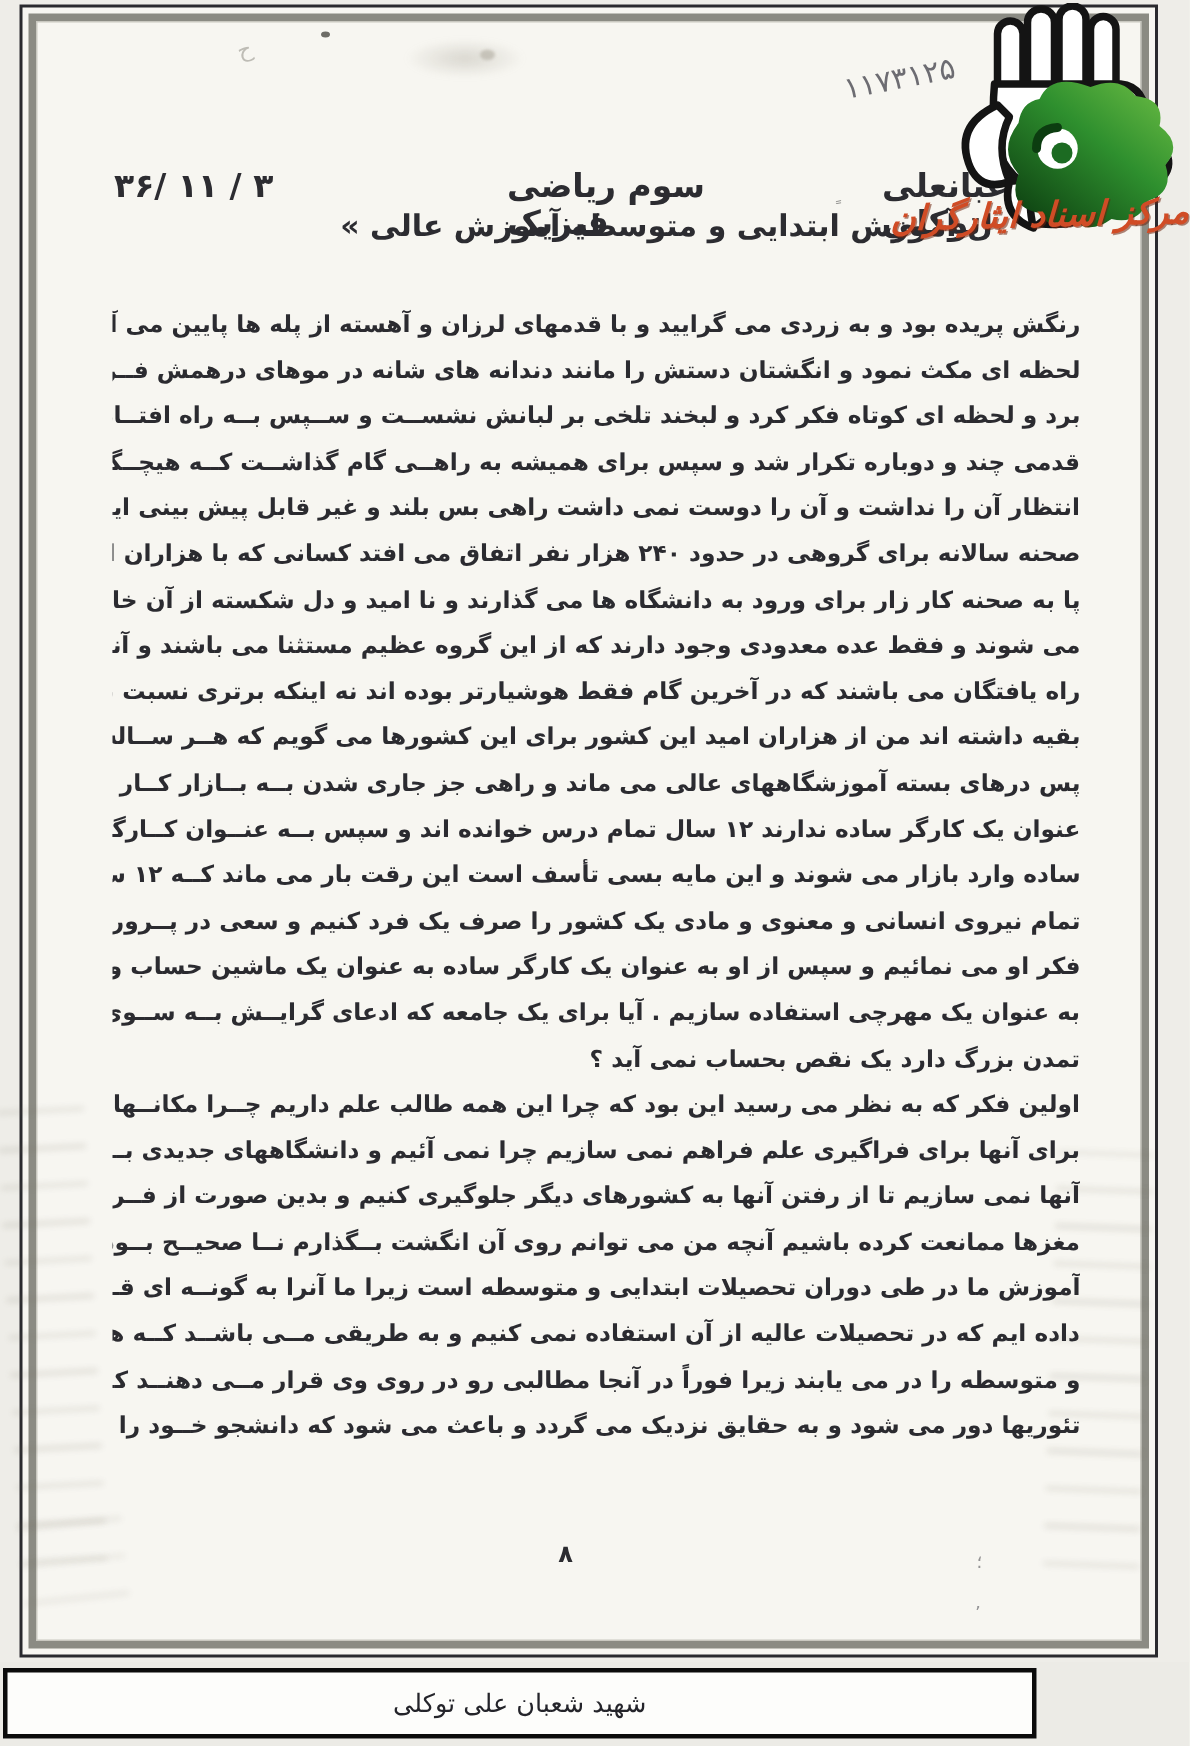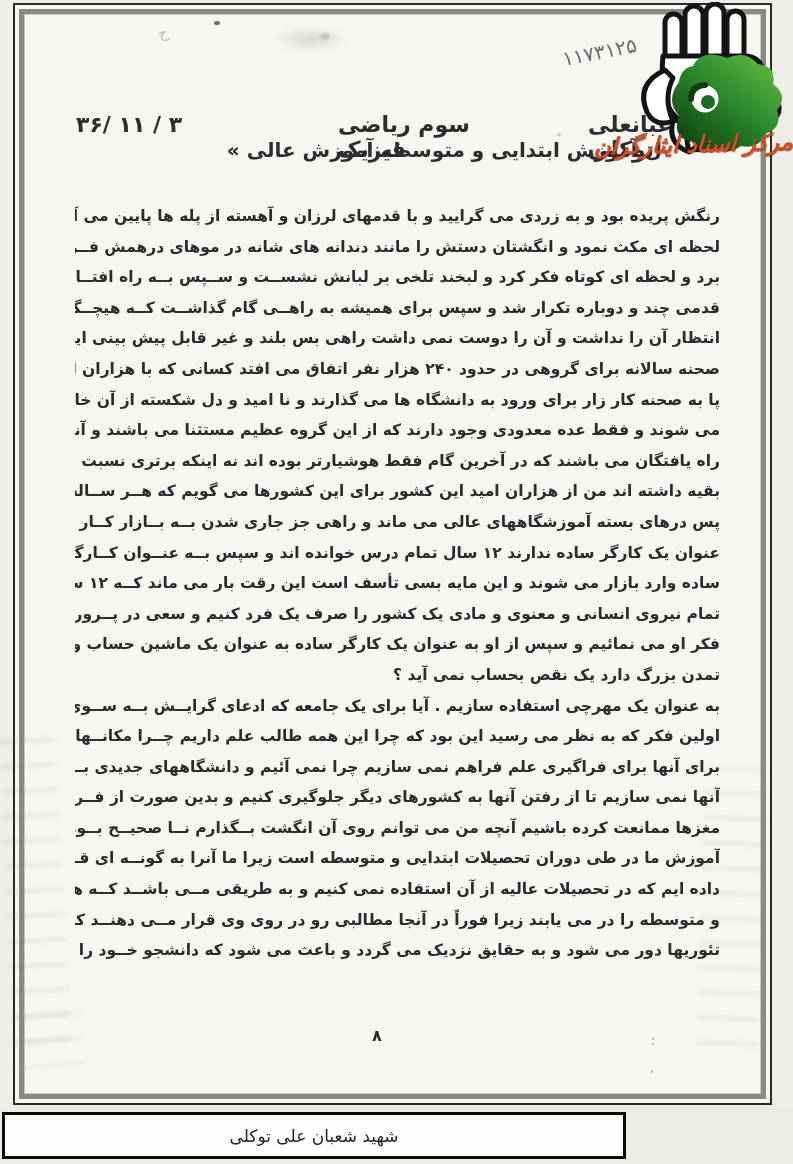--- a/index.html
+++ b/index.html
@@ -92,21 +92,21 @@
       rgba(115,110,92,.35) 13px 16px,
       transparent 16px 25px);
     filter:blur(2px); opacity:.45;
     position:absolute;
   }
   .ghost-left   { left:6px;  top:735px; width:58px; height:320px; transform:rotate(-3deg); }
   .ghost-right  { left:700px; top:768px; width:64px; height:290px; transform:rotate(2deg); }
   .ghost-bottom { left:14px; top:1010px; width:70px; height:70px; transform:rotate(-6deg); opacity:.3; }
   
   .caption-box {
-    position:absolute; left:2px; top:1112px; width:624px; height:47px;
+    position:absolute; left:2px; top:1112px; width:689px; height:47px;
     border:3px solid #0b0b0b; background:#fdfdfb;
     display:flex; align-items:center; justify-content:center;
   }
   .caption-text { font-size:17px; color:#24242a; direction:rtl; }
 </style>
 </head>
 <body>
 
 <div class="scan">
   <div class="frame-outer">
@@ -171,22 +171,22 @@
     <div class="body-line">صحنه سالانه برای گروهی در حدود ۲۴۰ هزار نفر اتفاق می افتد کسانی که با هزاران امید</div>
     <div class="body-line">پا به صحنه کار زار برای ورود به دانشگاه ها می گذارند و نا امید و دل شکسته از آن خارج</div>
     <div class="body-line">می شوند و فقط عده معدودی وجود دارند که از این گروه عظیم مستثنا می باشند و آنــها</div>
     <div class="body-line">راه یافتگان می باشند که در آخرین گام فقط هوشیارتر بوده اند نه اینکه برتری نسبت بــه</div>
     <div class="body-line">بقیه داشته اند من از هزاران امید این کشور برای این کشورها می گویم که هــر ســاله در</div>
     <div class="body-line">پس درهای بسته آموزشگاههای عالی می ماند و راهی جز جاری شدن بــه بــازار کــار بــه</div>
     <div class="body-line">عنوان یک کارگر ساده ندارند ۱۲ سال تمام درس خوانده اند و سپس بــه عنــوان کــارگر</div>
     <div class="body-line">ساده وارد بازار می شوند و این مایه بسی تأسف است این رقت بار می ماند کــه ۱۲ ســال</div>
     <div class="body-line">تمام نیروی انسانی و معنوی و مادی یک کشور را صرف یک فرد کنیم و سعی در پــرورش</div>
     <div class="body-line">فکر او می نمائیم و سپس از او به عنوان یک کارگر ساده به عنوان یک ماشین حساب و یا</div>
+    <div class="body-line">به عنوان یک مهرچی استفاده سازیم . آیا برای یک جامعه که ادعای گرایــش بــه ســوی</div>
     <div class="body-line short">تمدن بزرگ دارد یک نقص بحساب نمی آید ؟</div>
-    <div class="body-line">به عنوان یک مهرچی استفاده سازیم . آیا برای یک جامعه که ادعای گرایــش بــه ســوی</div>
     <div class="body-line">اولین فکر که به نظر می رسید این بود که چرا این همه طالب علم داریم چــرا مکانــهایی</div>
     <div class="body-line">برای آنها برای فراگیری علم فراهم نمی سازیم چرا نمی آئیم و دانشگاههای جدیدی بــرای</div>
     <div class="body-line">آنها نمی سازیم تا از رفتن آنها به کشورهای دیگر جلوگیری کنیم و بدین صورت از فــرار</div>
     <div class="body-line">مغزها ممانعت کرده باشیم آنچه من می توانم روی آن انگشت بــگذارم نــا صحیــح بــودن</div>
     <div class="body-line">آموزش ما در طی دوران تحصیلات ابتدایی و متوسطه است زیرا ما آنرا به گونــه ای قــرار</div>
     <div class="body-line">داده ایم که در تحصیلات عالیه از آن استفاده نمی کنیم و به طریقی مــی باشــد کــه هــر</div>
     <div class="body-line">و متوسطه را در می یابند زیرا فوراً در آنجا مطالبی رو در روی وی قرار مــی دهنــد کــه از</div>
     <div class="body-line">تئوریها دور می شود و به حقایق نزدیک می گردد و باعث می شود که دانشجو خــود را در</div>
   </div>
 

